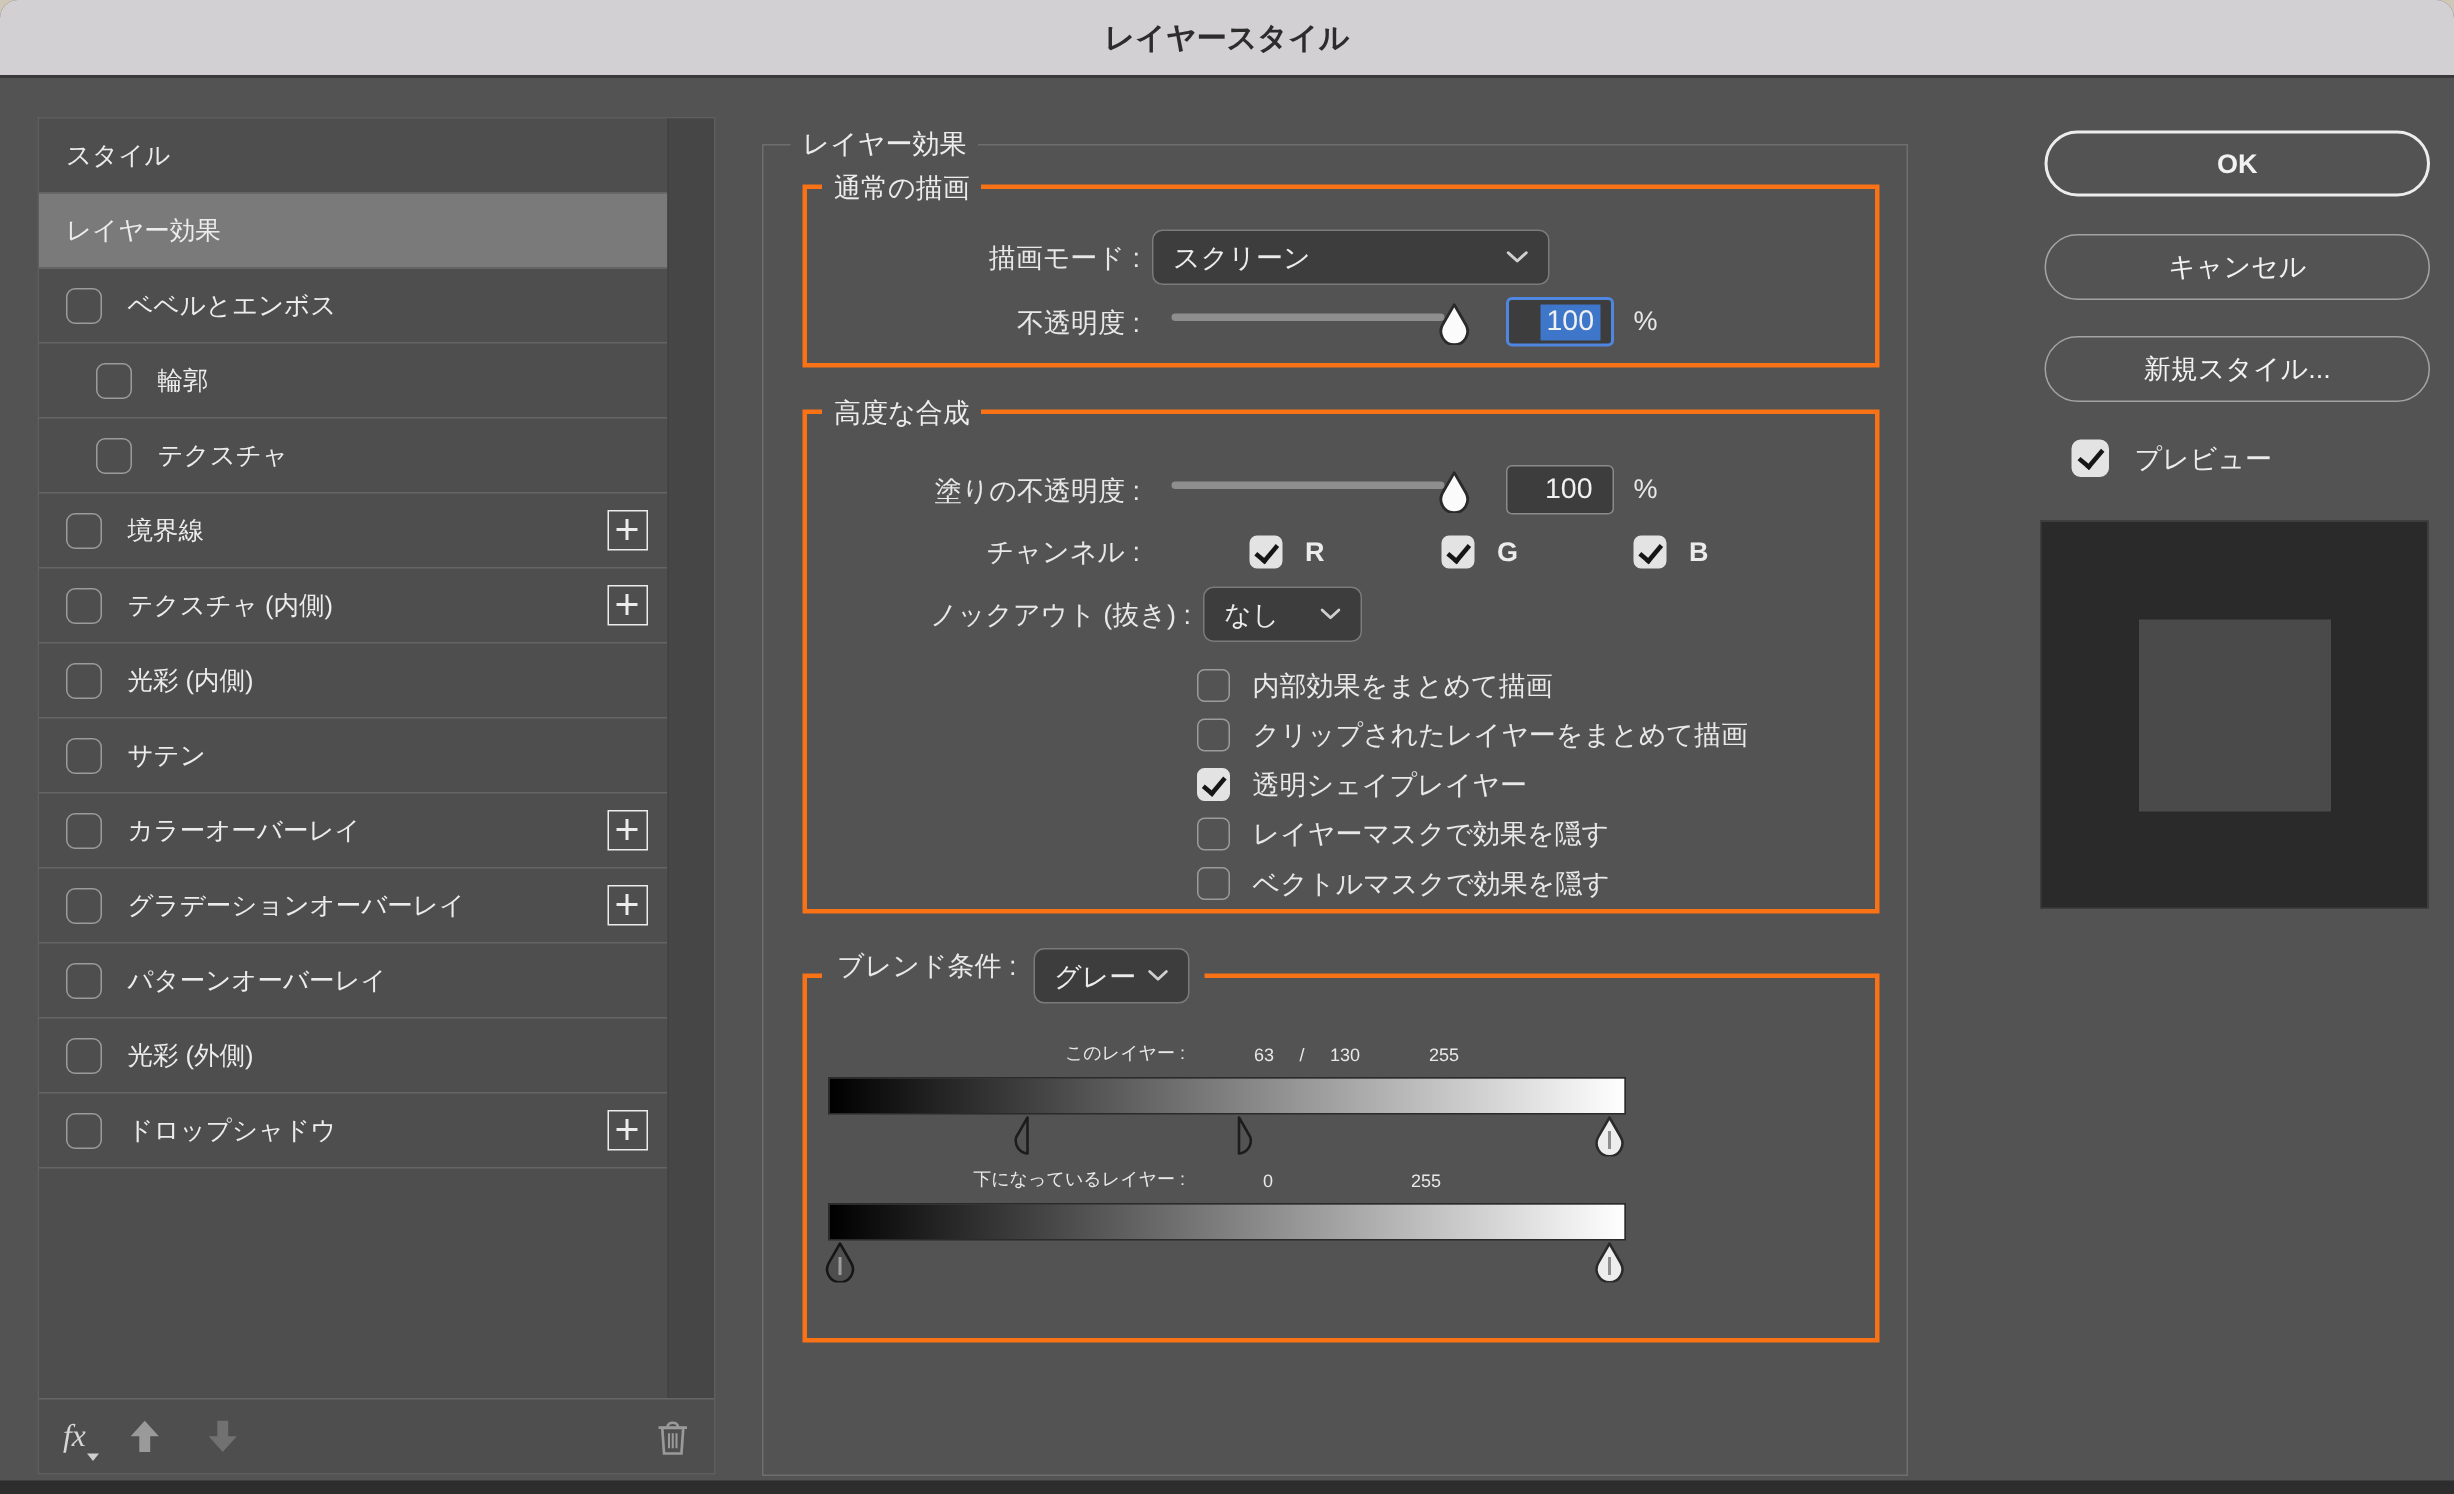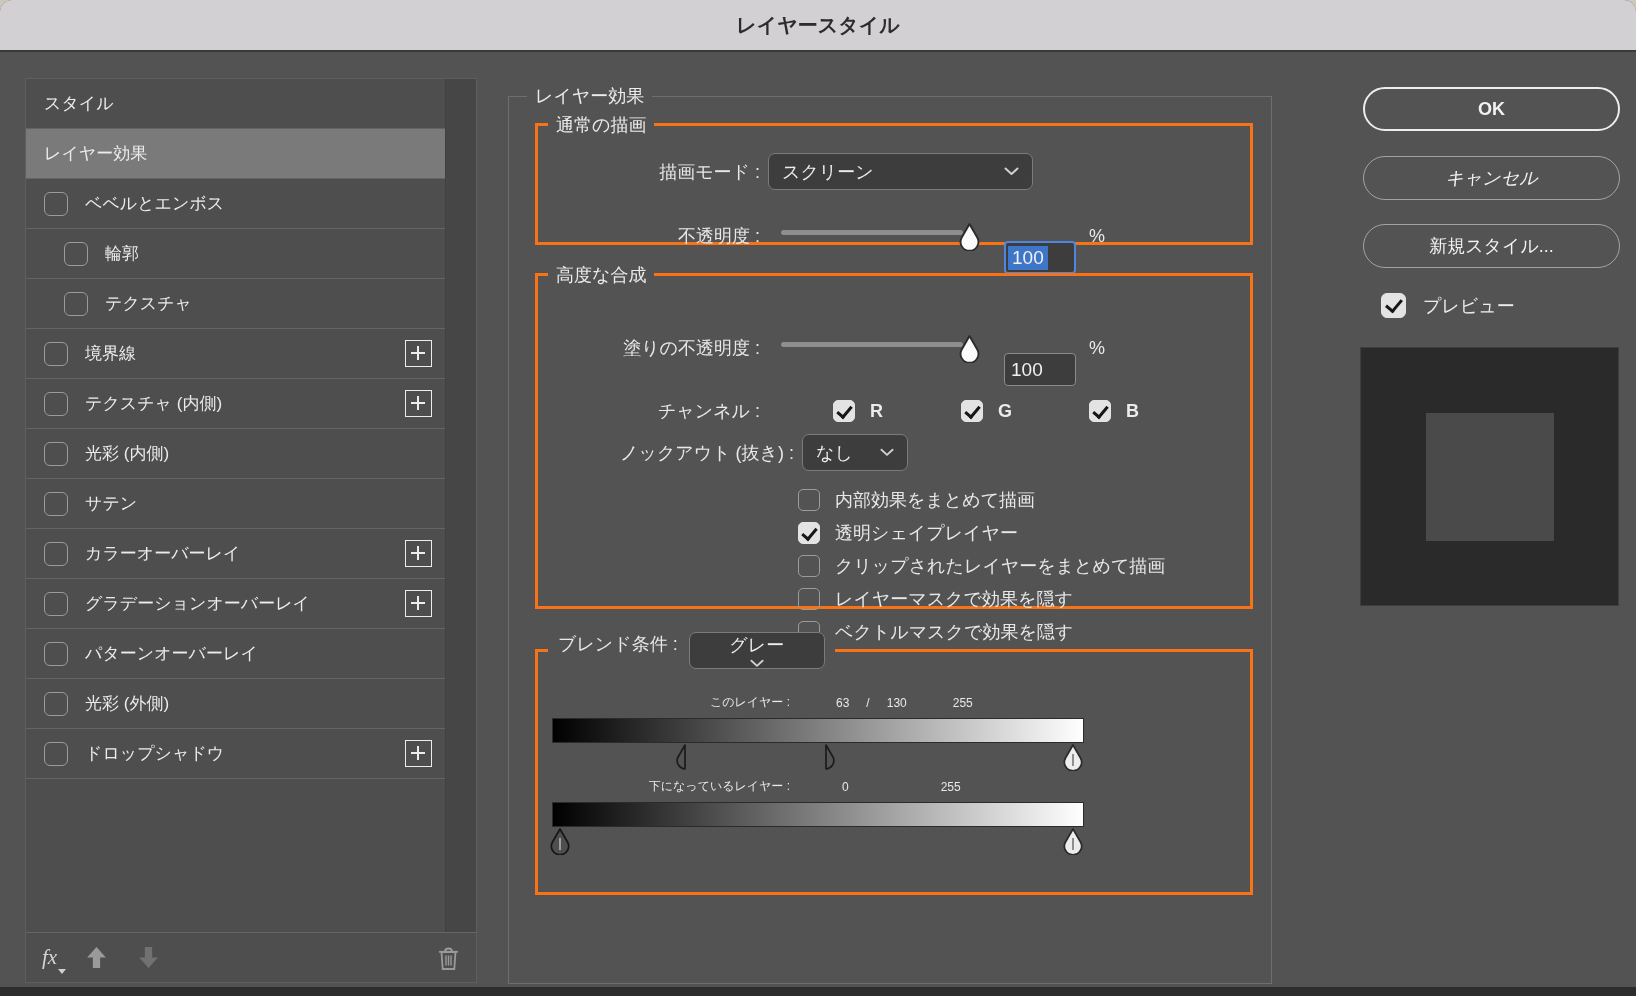--- a/index.html
+++ b/index.html
@@ -97,30 +97,30 @@
   .form-label {
     width:222px; text-align:right; font-size:18px; color:#e8e8e8; white-space:nowrap; flex:0 0 auto;
   }
   .dropdown {
     height:37px; background:#3d3d3d; border:1px solid #7b7b7b; border-radius:7px;
     display:flex; align-items:center; justify-content:space-between;
     padding:0 13px; color:#ececec; font-size:18px; cursor:default;
   }
   .dd-mode { width:265px; margin-left:8px; }
   .dd-knockout { width:106px; margin-left:8px; }
-  .dd-blend { width:136px;flex-direction:column; }
+  .dd-blend { width:104px; }
 
   .slider { position:relative; width:198px; height:32px; margin-left:21px; flex:0 0 auto; }
   .slider .track { position:absolute; left:0; right:16px; top:10px; height:5px; border-radius:3px; background:#8e8e8e; }
   .slider .thumb { position:absolute; right:-4px; top:2px; line-height:0; }
 
   .num-input {
     width:72px; height:33px; background:#3d3d3d; border:1.5px solid #8b8b8b; border-radius:4px;
-    margin-left:25px; display:flex; align-items:center; padding:0 2px;
-    font-size:19px; color:#f0f0f0; flex:0 0 auto;margin-top:43px;
+    margin-left:25px; display:flex; align-items:center; padding:0 21px;
+    font-size:19px; color:#f0f0f0; flex:0 0 auto;
   }
   .num-input.focused { border:2px solid #4e86e0; }
   .num-input .sel { background:#3e76c9; padding:1px 4px; }
   .unit { font-size:18px; color:#e8e8e8; margin-left:13px; }
 
   .channels { display:flex; align-items:center; margin-left:38px; }
   .channel-item { display:flex; align-items:center; gap:15px; width:128px; }
   .channel-item .ch-label { font-size:18px; font-weight:bold; color:#ececec; }
 
   .options { margin-left:260px; margin-top:12px;text-align:center; }
@@ -145,21 +145,21 @@
   .marker { position:absolute; top:0; transform:translateX(-12px); line-height:0; }
 
   
   .btn {
     position:absolute; left:1363px; width:257px; height:44px;
     border-radius:22px; background:transparent;
     display:flex; align-items:center; justify-content:center;
     font-size:18px; color:#f2f2f2; cursor:default;
   }
   .btn-ok { top:87px; border:2px solid #ededed; font-weight:bold; }
-  .btn-cancel { top:156px; border:1.5px solid #a3a3a3;font-style:italic; }
+  .btn-cancel { top:156px; border:1.5px solid #a3a3a3; }
   .btn-newstyle { top:224px; border:1.5px solid #a3a3a3; }
   .preview-row {
     position:absolute; left:1381px; top:293px;
     display:flex; align-items:center; gap:17px;
     font-size:18px; color:#ececec;
   }
   .preview-swatch {
     position:absolute; left:1360px; top:347px; width:259px; height:259px;
     background:#2a2a2a; border:1px solid #3e3e3e;
   }
@@ -357,26 +357,26 @@
           </svg>
         </span>
       </div>
 
       <div class="options">
           <div class="option-row">
     <span class="cb small"></span>
     <span class="opt-label">内部効果をまとめて描画</span>
   </div>
           <div class="option-row">
+    <span class="cb small"></span>
+    <span class="opt-label">クリップされたレイヤーをまとめて描画</span>
+  </div>
+          <div class="option-row">
     <span class="cb small checked"></span>
     <span class="opt-label">透明シェイプレイヤー</span>
-  </div>
-          <div class="option-row">
-    <span class="cb small"></span>
-    <span class="opt-label">クリップされたレイヤーをまとめて描画</span>
   </div>
           <div class="option-row">
     <span class="cb small"></span>
     <span class="opt-label">レイヤーマスクで効果を隠す</span>
   </div>
           <div class="option-row">
     <span class="cb small"></span>
     <span class="opt-label">ベクトルマスクで効果を隠す</span>
   </div>
         </div>

